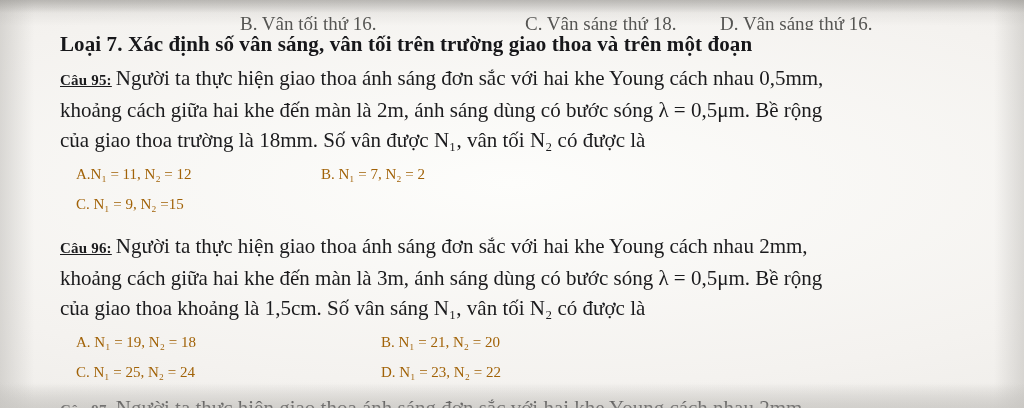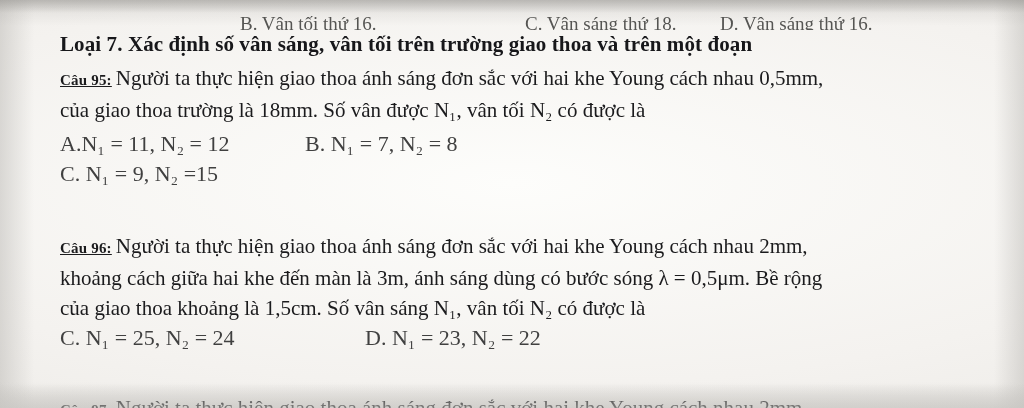--- a/index.html
+++ b/index.html
@@ -79,24 +79,25 @@
   .q-label {
     font-weight: bold;
     font-size: 15px;
     text-decoration: underline;
     letter-spacing: 0.2px;
     margin-right: 4px;
   }
   .opt-row {
     position: relative;
     height: 30px;
-    font-size: 22px;
+    font-size: 15px;
     line-height: 30px;
-    color: #404040;
+    color: #a16207;
     white-space: nowrap;
+    margin-left: 16px;
   }
   .opt { position: absolute; top: 0; }
   .opt-b-1 { left: 245px; }
   .opt-b-2 { left: 248px; }
   .opt-b-3 { left: 305px; }
   .opt-b-4 { left: 305px; }
 
   
   .bottom-fade {
     position: absolute;
@@ -127,38 +128,43 @@
       <span class="seg cut-b">C. Vân sáng thứ 18.</span>
       <span class="seg cut-c">D. Vân sáng thứ 16.</span>
     </div>
 
     <div class="heading">Loại 7. Xác định số vân sáng, vân tối trên trường giao thoa và trên một đoạn</div>
 
     <div class="block" style="top: 47px;">
       <div class="line">
         <span class="q-label">Câu 95:</span><span>Người ta thực hiện giao thoa ánh sáng đơn sắc với hai khe Young cách nhau 0,5mm,</span>
       </div>
+      <div class="line">khoảng cách giữa hai khe đến màn là 2m, ánh sáng dùng có bước sóng λ = 0,5μm. Bề rộng</div>
       <div class="line">của giao thoa trường là 18mm. Số vân được N₁, vân tối N₂ có được là</div>
 
       <div class="opt-row" style="margin-top:4px;">
         <span class="opt" style="left:0px;"><span>A.</span><span>N₁ = 11, N₂ = 12</span></span>
-        <span class="opt opt-b-1"><span>B.</span>&nbsp;<span>N₁ = 7, N₂ = 8</span></span>
+        <span class="opt opt-b-1"><span>B.</span>&nbsp;<span>N₁ = 7, N₂ = 2</span></span>
       </div>
       <div class="opt-row">
         <span class="opt" style="left:0px;"><span>C.</span>&nbsp;<span>N₁ = 9, N₂ =15</span></span>
       </div>
     </div>
 
     <div class="block" style="top: 215px;">
       <div class="line">
         <span class="q-label">Câu 96:</span><span>Người ta thực hiện giao thoa ánh sáng đơn sắc với hai khe Young cách nhau 2mm,</span>
       </div>
       <div class="line">khoảng cách giữa hai khe đến màn là 3m, ánh sáng dùng có bước sóng λ = 0,5μm. Bề rộng</div>
       <div class="line">của giao thoa khoảng là 1,5cm. Số vân sáng N₁, vân tối N₂ có được là</div>
 
+      <div class="opt-row" style="margin-top:4px;">
+        <span class="opt" style="left:0px;"><span>A.</span>&nbsp;<span>N₁ = 19, N₂ = 18</span></span>
+        <span class="opt opt-b-3"><span>B.</span>&nbsp;<span>N₁ = 21, N₂ = 20</span></span>
+      </div>
       <div class="opt-row">
         <span class="opt" style="left:0px;"><span>C.</span>&nbsp;<span>N₁ = 25, N₂ = 24</span></span>
         <span class="opt opt-b-4"><span>D.</span>&nbsp;<span>N₁ = 23, N₂ = 22</span></span>
       </div>
     </div>
 
     <div class="block" style="top: 377px;">
       <div class="line">
         <span class="q-label">Câu 97:</span><span>Người ta thực hiện giao thoa ánh sáng đơn sắc với hai khe Young cách nhau 2mm</span>
       </div>

